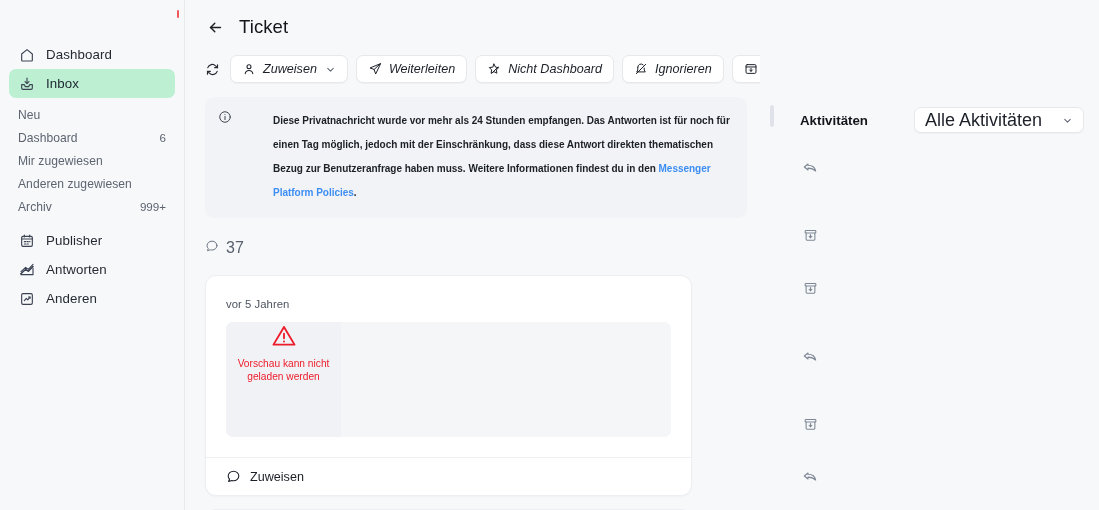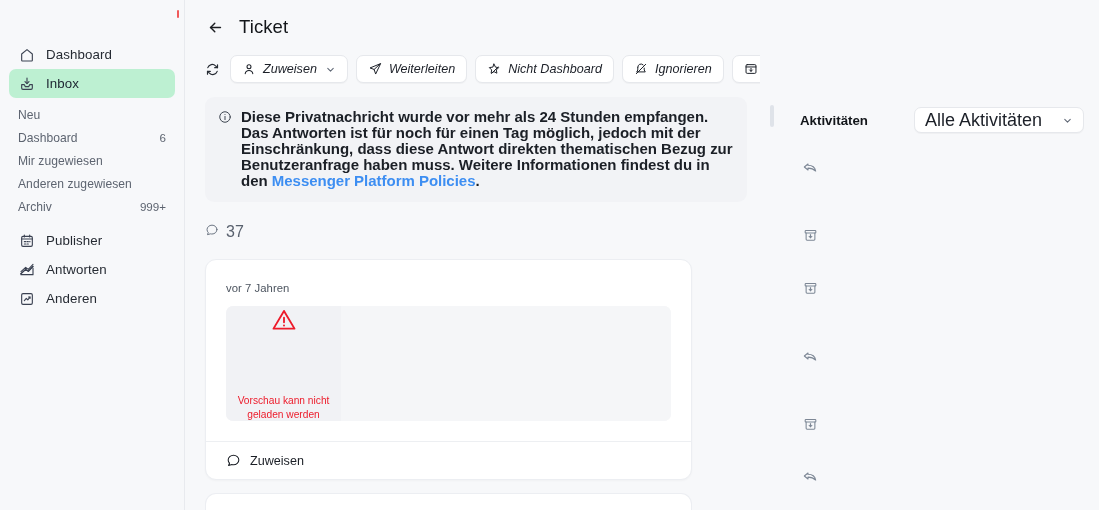--- a/index.html
+++ b/index.html
@@ -86,22 +86,22 @@
   
   .scrollzone { flex: 1 1 auto; position: relative; overflow: hidden; padding: 0 20px; }
   .notice {
     margin-top: 14px;
     background: #f2f3f6; border-radius: 9px;
     padding: 12px 14px 13px 13px;
     display: flex; gap: 9px; width: 542px;
   }
   .notice .ico { flex: 0 0 14px; margin-top: 1px; color: #3d444f; }
   .notice .txt {
-    font-size: 15px; line-height: 16px; font-weight: bold;
-    color: #1b1f26; letter-spacing: -.02px;
+    font-size: 10px; line-height: 24px; font-weight: bold;
+    color: #1b1f26; letter-spacing: -.02px; margin-left: 32px;
   }
   .notice .txt a { color: #3d8ef2; text-decoration: none; font-weight: bold; }
 
   .count-row {
     display: flex; align-items: center; gap: 7px;
     margin-top: 21px; color: #6a7381;
   }
   .count-row .n { font-size: 16px; color: #59616e; }
 
   
@@ -110,21 +110,21 @@
     background: #ffffff; border: 1px solid #eceef2; border-radius: 11px;
     overflow: hidden; box-shadow: 0 1px 2px rgba(16,22,38,.03);
   }
   .msg-body { padding: 22px 20px 20px 20px; }
   .msg-time { font-size: 11.3px; color: #4c545f; margin-bottom: 12px; letter-spacing: .05px; }
   .attach {
     display: flex; height: 115px; border-radius: 7px; overflow: hidden; background: #f5f6f8;
   }
   .attach-err {
     width: 115px; flex: 0 0 115px; background: #f1f2f5;
-    display: flex; flex-direction: column; align-items: center; justify-content: space-between;
+    display: flex; flex-direction: column; align-items: center; justify-content: flex-start;
     gap: 7px; padding: 0 8px;
   }
   .attach-err .warn { color: #ed1c2b; display: flex; }
   .attach-err .t {
     font-size: 10.2px; line-height: 13.4px; color: #ed1c2b; text-align: center;
   }
   .attach-rest { flex: 1 1 auto; background: #f5f6f8; }
   .msg-foot {
     border-top: 1px solid #edeff2; height: 38px;
     display: flex; align-items: center; gap: 9px; padding: 0 20px; cursor: pointer;
@@ -385,21 +385,21 @@
         <span>
           <svg width="14" height="14" viewBox="0 0 24 24" fill="none" stroke="currentColor" stroke-width="1.7" stroke-linecap="round" stroke-linejoin="round">
             <path d="M20.5 11.3c0 4.2-3.8 7.6-8.5 7.6a9.8 9.8 0 0 1-2.6-.35L4.2 20l1.4-3.7a7.1 7.1 0 0 1-2.1-5c0-4.2 3.8-7.6 8.5-7.6s8.5 3.4 8.5 7.6z"></path>
           </svg>
         </span>
         <span class="n">37</span>
       </div>
 
       <div class="msg-card">
         <div class="msg-body">
-          <div class="msg-time">vor 7 Jahren</div>
+          <div class="msg-time">vor 5 Jahren</div>
           <div class="attach">
             <div class="attach-err">
               <span class="warn">
                 <svg width="28" height="28" viewBox="0 0 24 24" fill="none" stroke="currentColor" stroke-width="1.6" stroke-linecap="round" stroke-linejoin="round">
                   <path d="M12 4.2 21 19.4H3z"></path>
                     <path d="M12 10v4"></path>
                     <circle cx="12" cy="16.8" r=".85" fill="currentColor" stroke="none"></circle>
                 </svg>
               </span>
               <span class="t">Vorschau kann nicht geladen werden</span>

